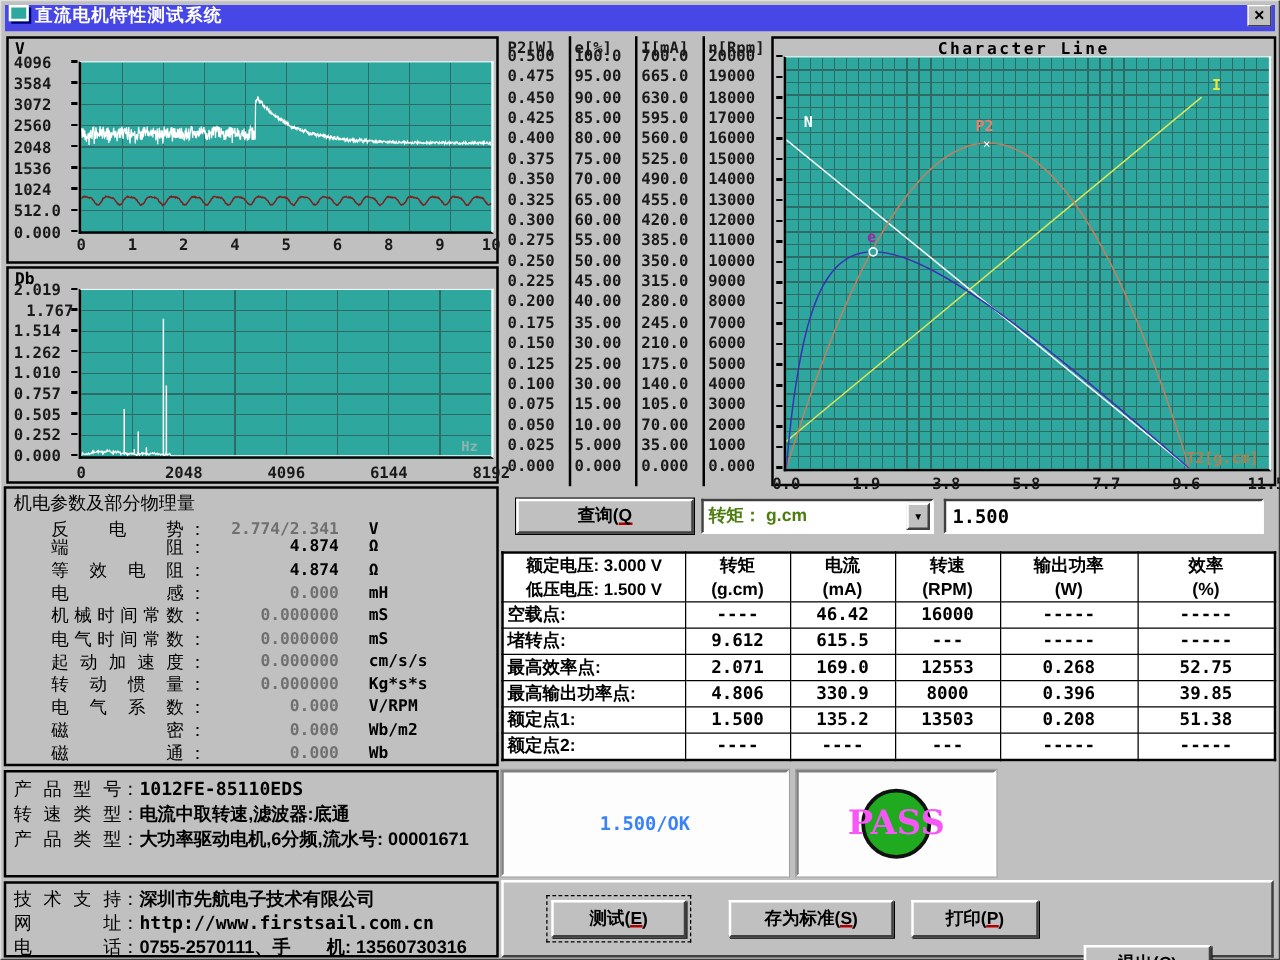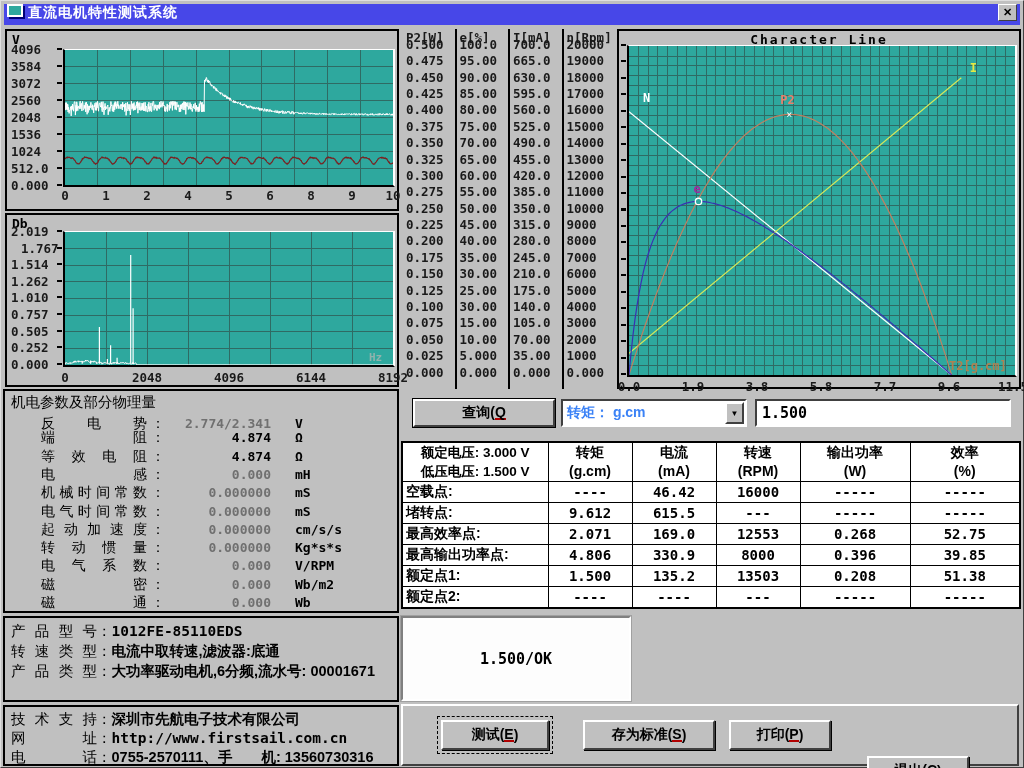--- a/index.html
+++ b/index.html
@@ -40,42 +40,42 @@
   .prow{position:absolute;left:0;width:100%;height:18px;font-size:14px;color:#000}
   .prow .plabel{position:absolute;left:36px;width:106px;display:inline-block;text-align:justify;text-align-last:justify;white-space:nowrap}
   .prow .pcolon{position:absolute;left:146px}
   .prow .pval{position:absolute;left:150px;width:116px;text-align:right;font-family:"DejaVu Sans Mono",monospace;font-weight:bold;font-size:13px;top:1px}
   .prow .punit{position:absolute;left:290px;font-family:"DejaVu Sans Mono",monospace;font-weight:bold;font-size:13px;top:1px}
   .dimtext{color:#707070}
   
   #query-btn{position:absolute;left:412px;top:398px;width:142px;height:28px;background:#c0c0c0;border-top:2px solid #fff;border-left:2px solid #fff;border-right:2px solid #404040;border-bottom:2px solid #404040;box-shadow:0 0 0 1px #000;display:flex;align-items:center;justify-content:center;font-size:14px;font-weight:bold;cursor:pointer}
   .sunkenfield{position:absolute;background:#fff;border-top:2px solid #404040;border-left:2px solid #404040;border-bottom:2px solid #fff;border-right:2px solid #fff}
   #torque-dropdown{left:560px;top:398px;width:186px;height:28px;display:flex;align-items:center;cursor:pointer}
-  #dropdown-text{flex:1;padding-left:4px;font-size:14px;font-weight:bold;color:#3b82f6;white-space:nowrap}
+  #dropdown-text{flex:1;padding-left:4px;font-size:14px;font-weight:bold;color:#4d7c0f;white-space:nowrap}
   #dropdown-arrow-btn{width:19px;height:22px;margin-right:1px;background:#c0c0c0;border-top:2px solid #fff;border-left:2px solid #fff;border-right:2px solid #404040;border-bottom:2px solid #404040;display:flex;align-items:center;justify-content:center;font-size:8px;color:#000}
   #torque-input{left:754px;top:398px;width:256px;height:28px;font-family:"DejaVu Sans Mono",monospace;font-weight:bold;font-size:15px;color:#000;padding-left:5px;outline:none}
   
   #results-table{position:absolute;left:400px;top:440px;width:618px;height:168px;border-collapse:collapse;background:#fff;table-layout:fixed;border:2px solid #000}
   #results-table td,#results-table th{border:1px solid #000;font-size:14px;color:#000;padding:0 3px;overflow:hidden;white-space:nowrap}
   #results-table th{font-weight:bold}
   .corner-line{text-align:left;font-size:13.5px;font-weight:bold;line-height:19px}
   .colhead div{text-align:center;line-height:19px}
   .rowlabel{text-align:left;font-weight:bold}
   .cellval{text-align:center;font-family:"DejaVu Sans Mono",monospace;font-weight:bold;font-size:13.5px}
   
   #productpanel{left:2px;top:615px;width:396px;height:86px}
   #supportpanel{left:2px;top:704px;width:396px;height:61px}
   .inforow{position:absolute;left:6px;right:2px;height:20px;font-size:14.5px;color:#000;white-space:nowrap}
   .inforow .ilabel{display:inline-block;width:86px;text-align:justify;text-align-last:justify;vertical-align:top}
   .inforow .ivalue{font-weight:bold}
   .inforow .ivalue.monoval{font-family:"DejaVu Sans Mono",monospace}
   
   .whitebox{position:absolute;background:#fdfdfd;border-top:2px solid #808080;border-left:2px solid #808080;border-bottom:2px solid #fff;border-right:2px solid #fff;box-shadow:0 0 0 1px #a0a0a0;display:flex;align-items:center;justify-content:center}
   #result-box{left:400px;top:615px;width:230px;height:85px}
-  #result-text{font-family:"DejaVu Sans Mono",monospace;font-weight:bold;font-size:15px;color:#000000}
+  #result-text{font-family:"DejaVu Sans Mono",monospace;font-weight:bold;font-size:15px;color:#3b82f6}
   #pass-box{left:636px;top:615px;width:160px;height:85px}
   #pass-circle{width:56px;height:56px;border-radius:50%;background:#1faa1f;border:3px solid #111;position:relative}
   #pass-text{position:absolute;left:50%;top:50%;transform:translate(-50%,-50%);font-size:27px;font-weight:bold;color:#f857f8;letter-spacing:0;font-family:"DejaVu Serif",serif}
   #clock-box{left:802px;top:615px;width:216px;height:85px}
   #clock-text{font-family:"DejaVu Sans Mono",monospace;font-weight:bold;font-size:40px;color:#b01010;letter-spacing:0}
   
   #btnbar{position:absolute;left:400px;top:703px;width:618px;height:62px;background:#c0c0c0;border-top:2px solid #fff;border-left:2px solid #fff;border-right:2px solid #404040;border-bottom:2px solid #404040}
   .winbtn{position:absolute;top:14px;height:30px;background:#c0c0c0;border-top:2px solid #fff;border-left:2px solid #fff;border-right:2px solid #404040;border-bottom:2px solid #404040;box-shadow:1px 1px 0 #000;display:flex;align-items:center;justify-content:center;font-size:14px;font-weight:bold;color:#000;cursor:pointer}
   .focuswrap{position:absolute;top:10px;height:38px;border:1px dashed #000;padding:3px}
   .focuswrap .winbtn{position:relative;top:0;width:100%;height:100%}
@@ -578,20 +578,25 @@
 
   <div id="productpanel" class="blackpanel">
       <div class="inforow" style="top: 4px;"><span class="ilabel">产品型号</span>：<span class="ivalue monoval">1012FE-85110EDS</span></div>
       <div class="inforow" style="top: 24px;"><span class="ilabel">转速类型</span>：<span class="ivalue">电流中取转速,滤波器:底通</span></div>
       <div class="inforow" style="top: 44px;"><span class="ilabel">产品类型</span>：<span class="ivalue">大功率驱动电机,6分频,流水号: 00001671</span></div>
     </div>
 
   <div id="result-box" class="whitebox">
     <span id="result-text">1.500/OK</span>
   </div>
+  <div id="pass-box" class="whitebox">
+    <div id="pass-circle">
+      <span id="pass-text">PASS</span>
+    </div>
+  </div>
 
   <div id="supportpanel" class="blackpanel">
       <div class="inforow" style="top: 22px;"><span class="ilabel">网址</span>：<span class="ivalue monoval">http://www.firstsail.com.cn</span></div>
       <div class="inforow" style="top: 3px;"><span class="ilabel">技术支持</span>：<span class="ivalue">深圳市先航电子技术有限公司</span></div>
       <div class="inforow" style="top: 41px;"><span class="ilabel">电话</span>：<span class="ivalue">0755-2570111、手　　机: 13560730316</span></div>
     </div>
 
   <div id="btnbar">
       <div class="focuswrap" style="left: 34px; width: 116px;">
         <div class="winbtn">测试(<span class="hotkey">E</span>)</div>

